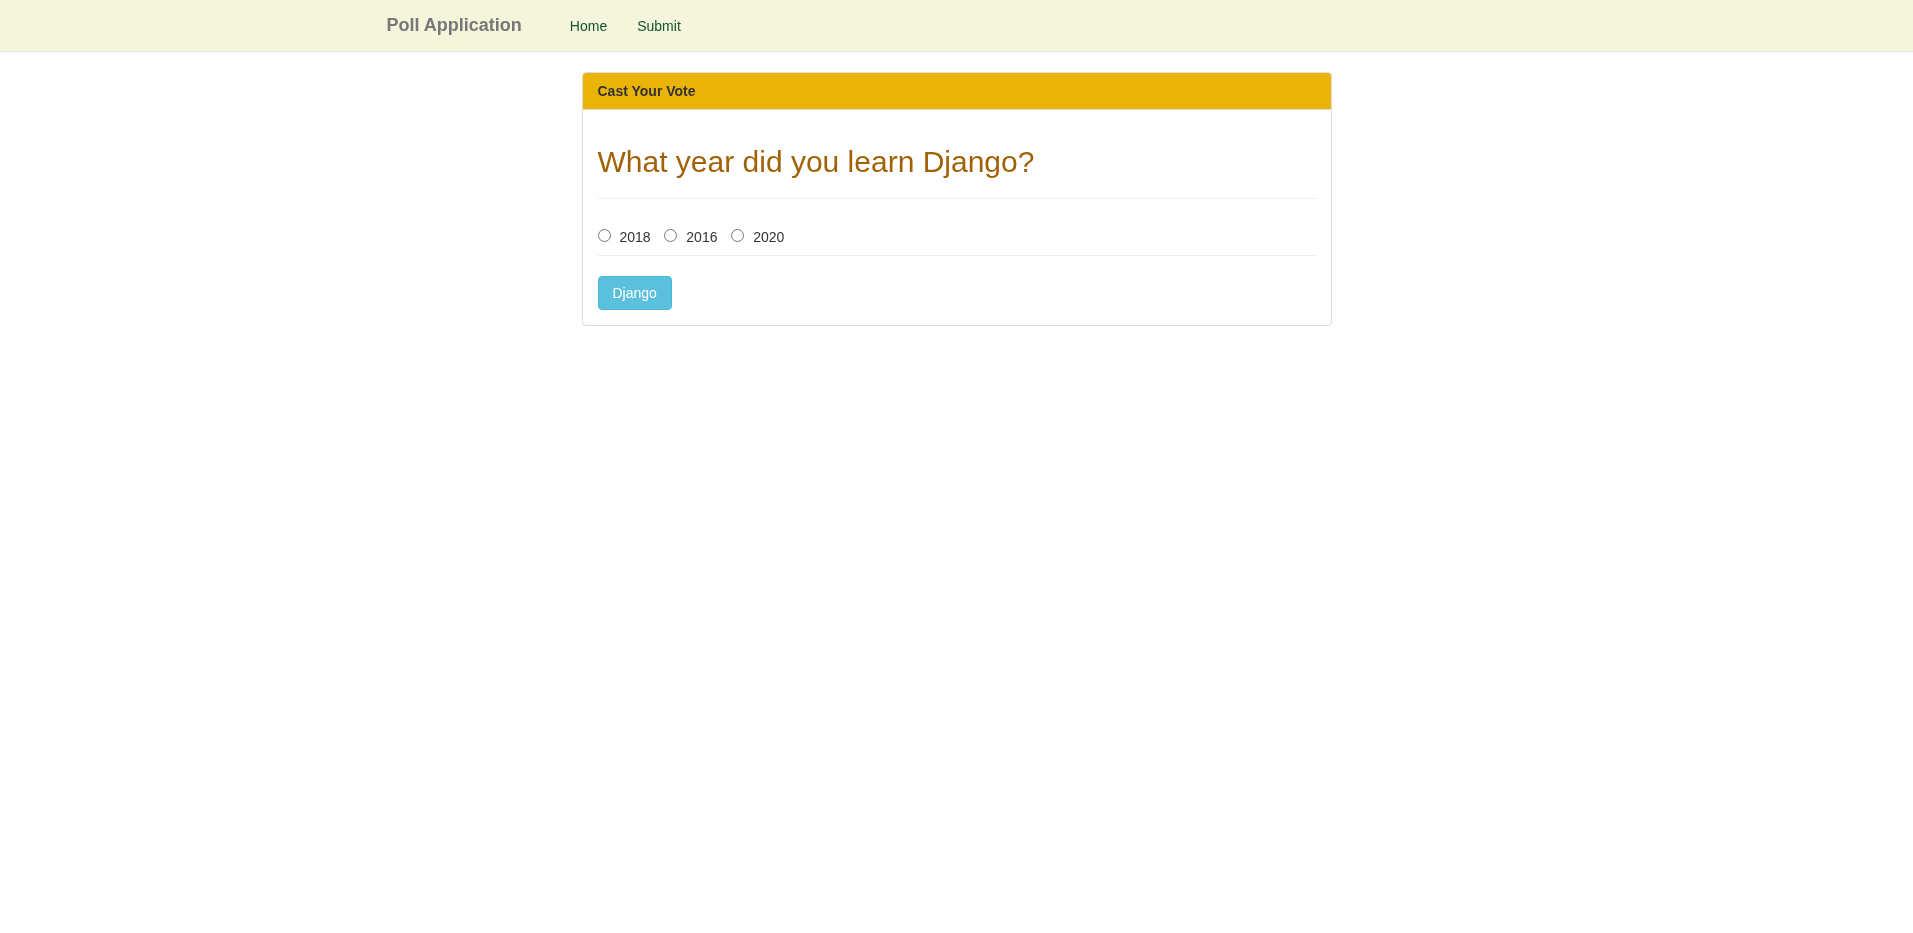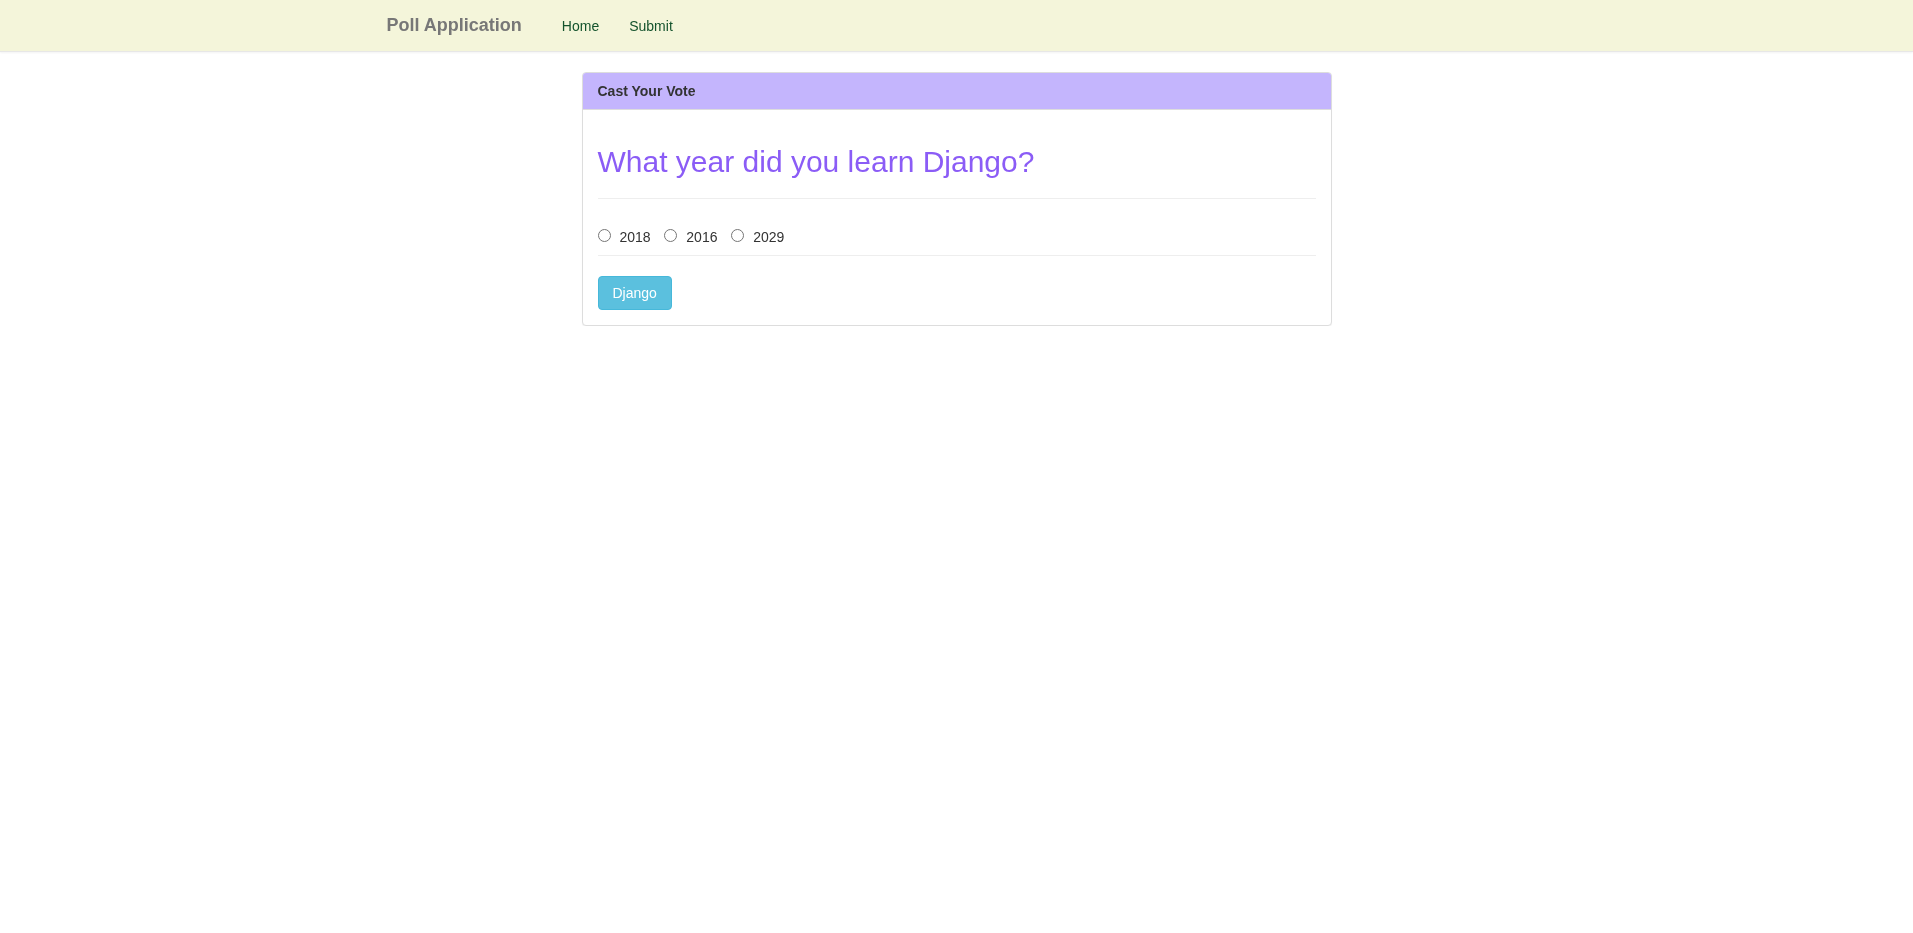--- a/index.html
+++ b/index.html
@@ -18,20 +18,21 @@
       border-bottom: 1px solid #e7e7e7;
       min-height: 50px;
       box-shadow: 0 1px 2px rgba(0,0,0,0.05);
     }
     .navbar-container {
       max-width: 1170px;
       margin: 0 auto;
       padding: 0 15px;
       display: flex;
       align-items: center;
+      gap: 8px;
     }
     .navbar-brand {
       font-size: 18px;
       font-weight: bold;
       color: #777;
       padding: 15px 15px 15px 0;
       text-decoration: none;
     }
     .navbar-nav {
       display: flex;
@@ -63,40 +64,40 @@
     }
     .panel {
       margin-top: 20px;
       background-color: #fff;
       border: 1px solid #ddd;
       border-radius: 4px;
       box-shadow: 0 1px 1px rgba(0,0,0,0.05);
     }
     .panel-heading {
       padding: 10px 15px;
-      background-color: #c4b5fd;
+      background-color: #eab308;
       border-bottom: 1px solid #ddd;
       border-top-left-radius: 3px;
       border-top-right-radius: 3px;
       color: #333;
       font-weight: bold;
       font-size: 14px;
     }
     .panel-body {
       padding: 15px;
     }
     .page-header {
       padding-bottom: 9px;
       margin: 20px 0 20px;
       border-bottom: 1px solid #eee;
     }
     .page-header h2 {
       font-size: 30px;
       font-weight: 500;
-      color: #8b5cf6;
+      color: #a16207;
       margin-bottom: 10px;
     }
     .options-row {
       padding: 10px 0;
       border-bottom: 1px solid #eee;
       margin-bottom: 20px;
     }
     .radio-inline {
       display: inline-block;
       margin-right: 10px;
@@ -158,21 +159,21 @@
               <label class="radio-inline">
                 <input type="radio" name="choice" style="">
                 <span>2018</span>
               </label>
               <label class="radio-inline">
                 <input type="radio" name="choice" style="">
                 <span>2016</span>
               </label>
               <label class="radio-inline">
                 <input type="radio" name="choice" style="">
-                <span>2029</span>
+                <span>2020</span>
               </label>
             </div>
             <button type="submit" class="btn btn-info">Django</button>
           </form>
         </div>
       </div>
     </div>
   </div>
 </div>
 

